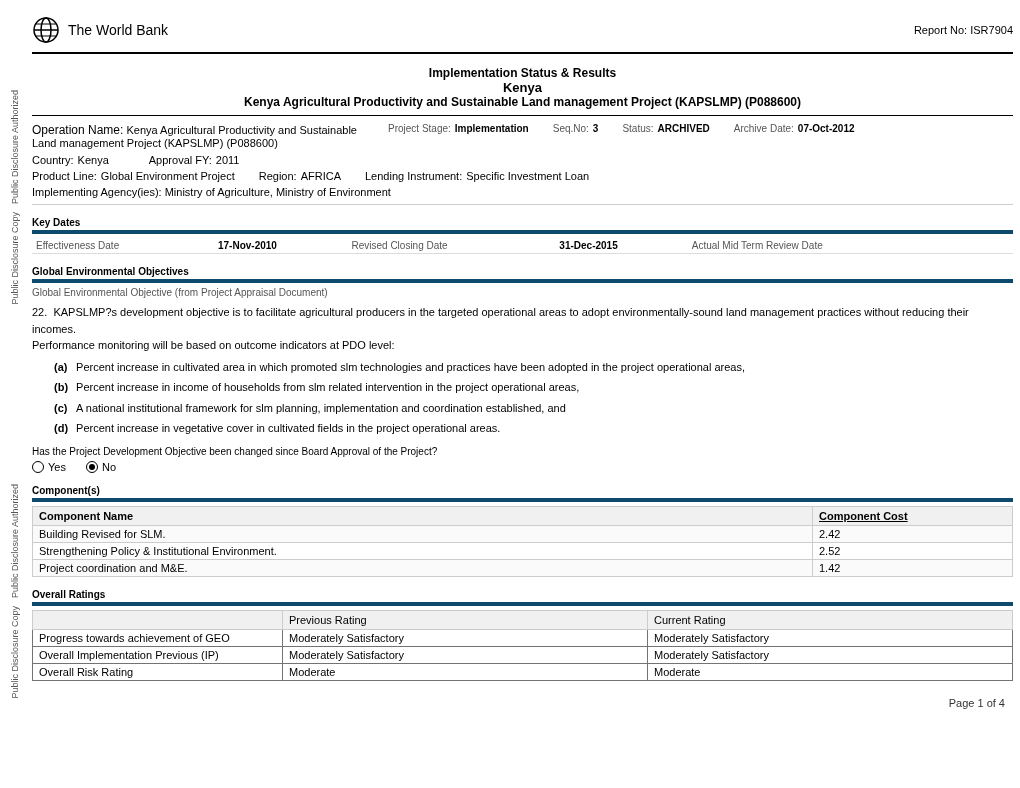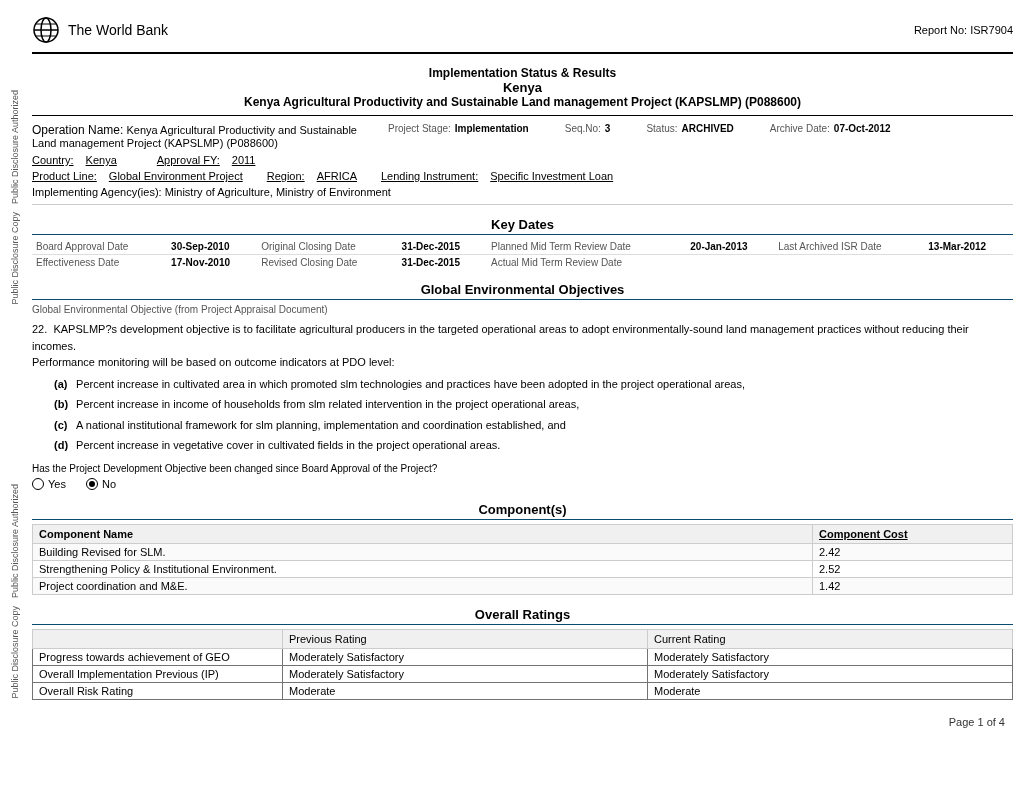--- a/index.html
+++ b/index.html
@@ -105,21 +105,21 @@
     }
     .op-name-block {
       flex: 0 0 auto;
       max-width: 340px;
     }
     .op-name-label {
       font-size: 12px;
     }
     .stages-block {
       display: flex;
-      gap: 36px;
+      gap: 24px;
       flex: 1;
       align-items: center;
       flex-wrap: wrap;
     }
     .stage-item {
       display: flex;
       gap: 4px;
       align-items: center;
     }
     .stage-label {
@@ -130,41 +130,39 @@
       font-size: 10px;
       font-weight: bold;
     }
     .country-row {
       display: flex;
       gap: 40px;
       padding: 2px 0;
     }
     .country-item {
       display: flex;
-      gap: 12px;
-      text-decoration: underline;
+      gap: 4px;
     }
     .product-row {
       display: flex;
       gap: 24px;
       padding: 2px 0;
       align-items: center;
     }
     .impl-row {
       padding: 2px 0;
     }
 
     
     .section-header {
-      font-size: 13px;
-      font-weight: bold;
-      border-bottom: 1px solid #0c4a6e;
+      font-size: 10px;
+      font-weight: bold;
+      border-bottom: 4px solid #0c4a6e;
       padding: 6px 0 2px;
       margin-top: 6px;
-      text-align: center;
     }
 
     
     .key-dates-table {
       width: 100%;
       border-collapse: collapse;
       font-size: 10px;
       margin-top: 4px;
     }
     .key-dates-table td {
@@ -384,30 +382,20 @@
 
     <div class="impl-row">
       <span>Implementing Agency(ies):</span>
       <span>Ministry of Agriculture, Ministry of Environment</span>
     </div>
   </div>
 
   <div class="section-header">Key Dates</div>
   <table class="key-dates-table">
     <tbody>
-        <tr>
-      <td class="date-label">Board Approval Date</td>
-      <td class="date-value">30-Sep-2010</td>
-      <td class="date-label">Original Closing Date</td>
-      <td class="date-value">31-Dec-2015</td>
-      <td class="date-label">Planned Mid Term Review Date</td>
-      <td class="date-value">20-Jan-2013</td>
-      <td class="date-label">Last Archived ISR Date</td>
-      <td class="date-value">13-Mar-2012</td>
-    </tr>
     <tr>
       <td class="date-label">Effectiveness Date</td>
       <td class="date-value">17-Nov-2010</td>
       <td class="date-label">Revised Closing Date</td>
       <td class="date-value">31-Dec-2015</td>
       <td class="date-label">Actual Mid Term Review Date</td>
       <td class="date-value"></td>
       <td></td>
           <td></td>
     </tr>

